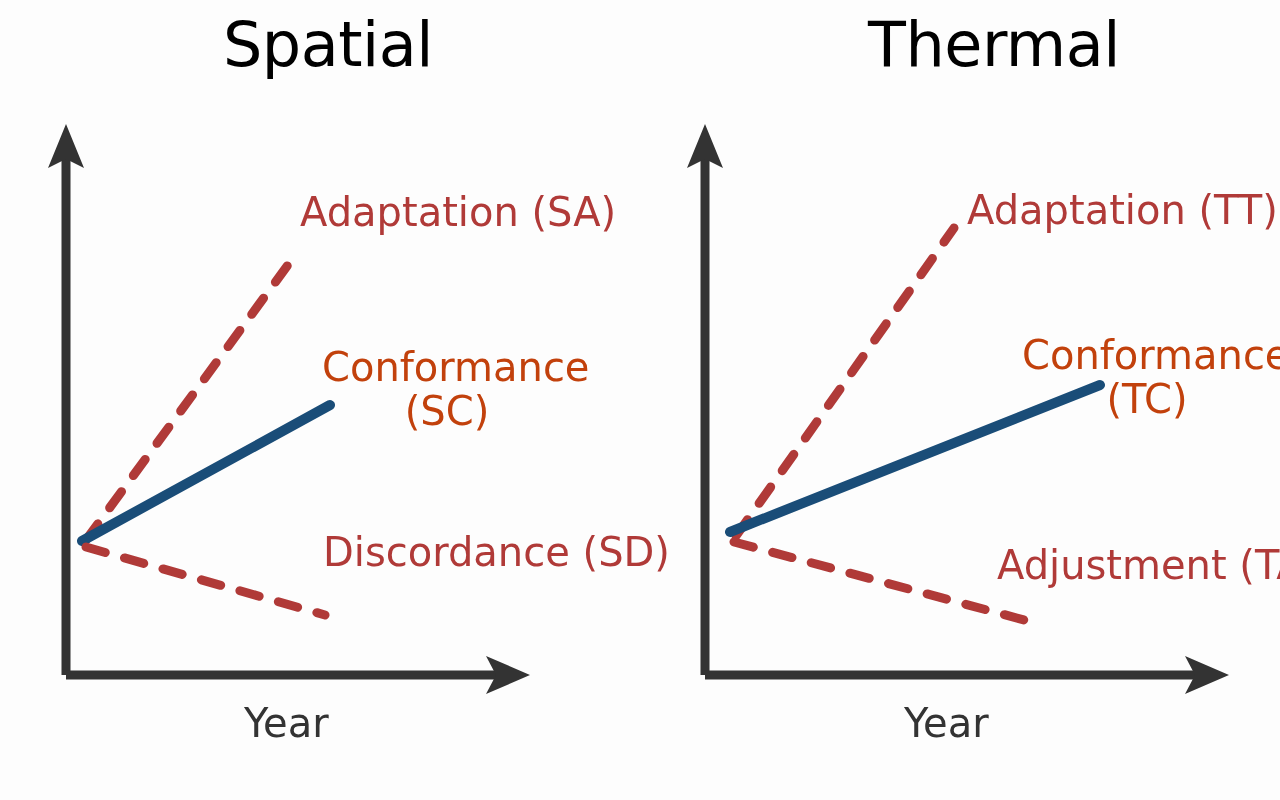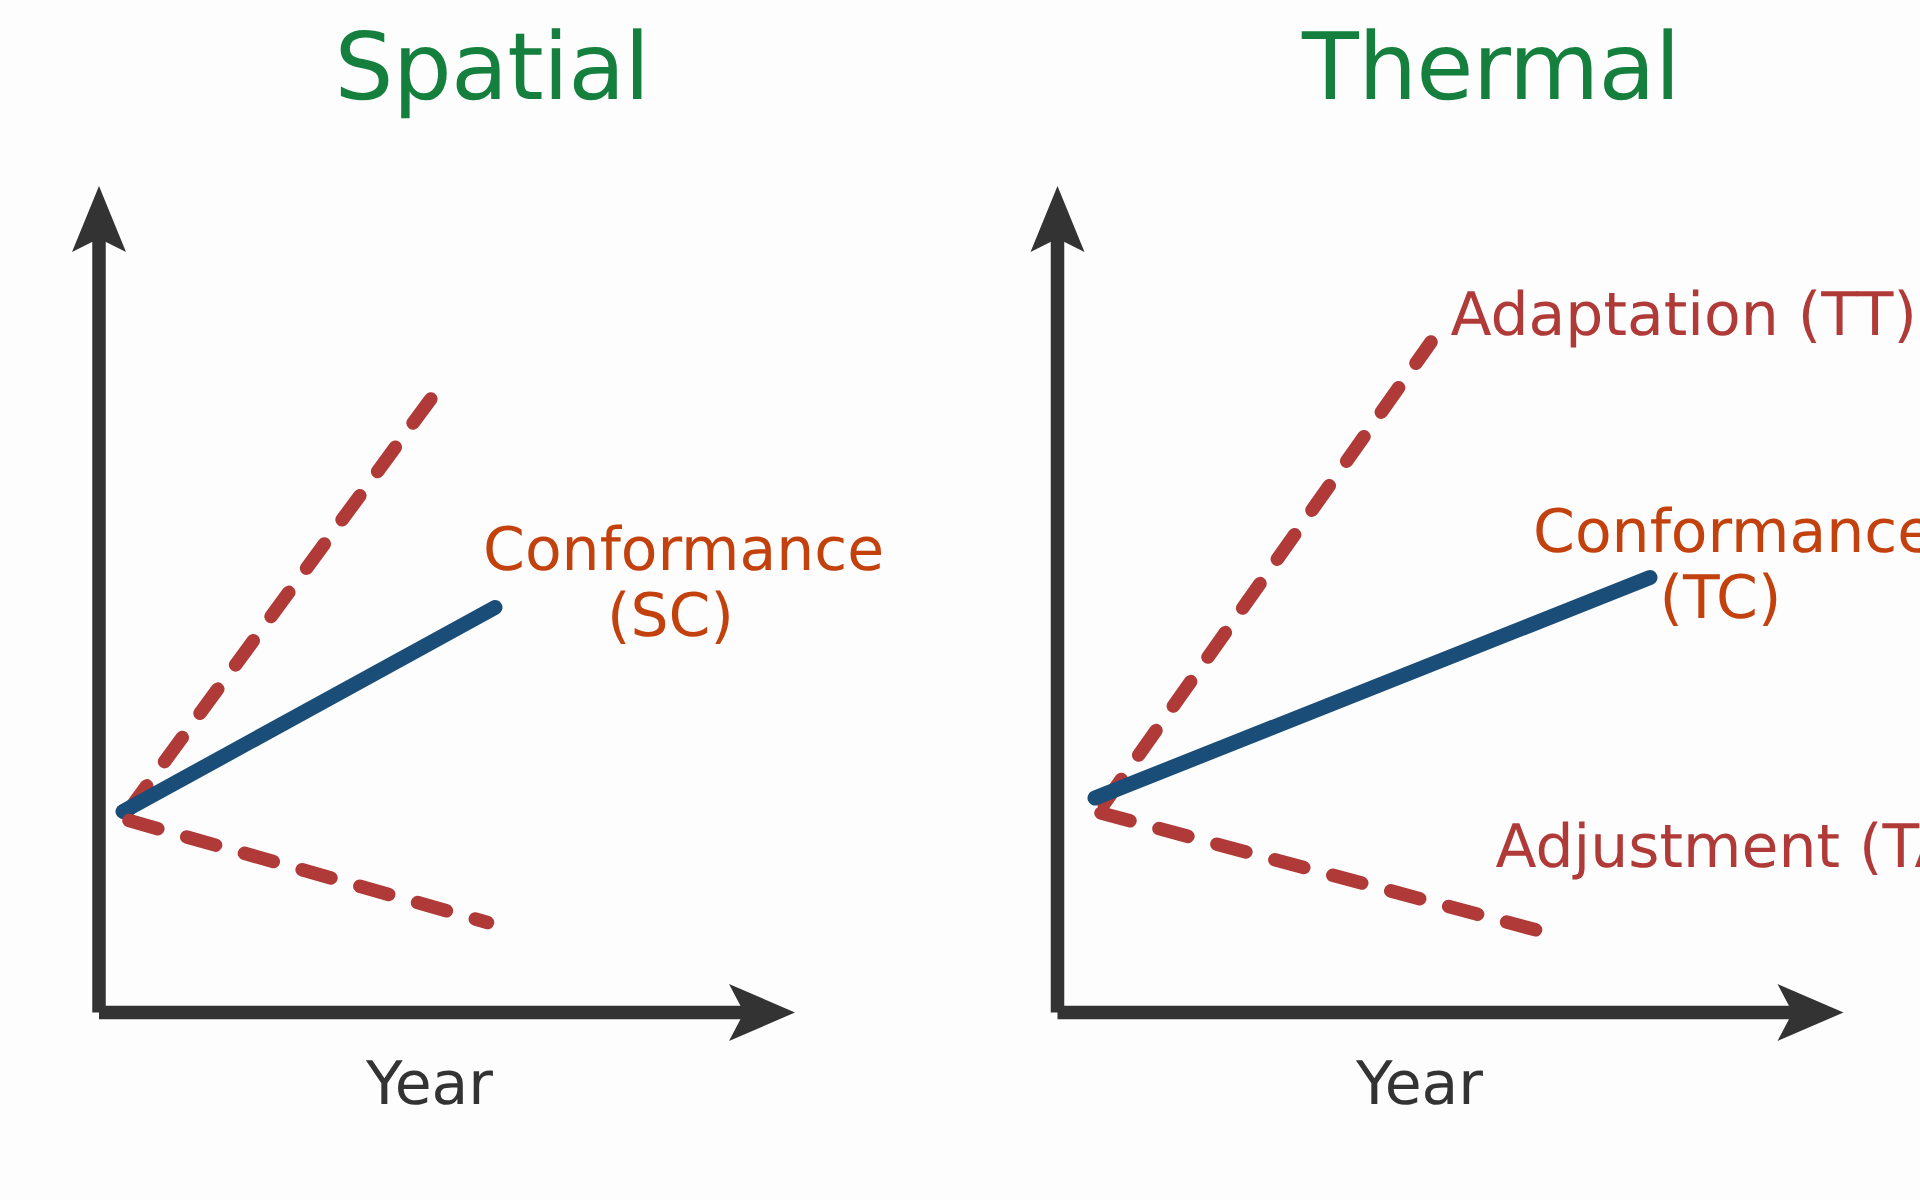--- a/index.html
+++ b/index.html
@@ -29,21 +29,21 @@
   #panel-thermal { left: 664px; }
 
   .panel-title {
     position: absolute;
     top: 14px;
     width: 100%;
     text-align: center;
     font-size: 62px;
     line-height: 1.0;
     font-weight: 400;
-    color: #15803d;
+    color: #000000;
     font-family: "DejaVu Sans", sans-serif;
     letter-spacing: -0.5px;
     white-space: nowrap;
   }
   #panel-spatial .panel-title { left: 8px; }
   #panel-thermal .panel-title { left: 10px; }
 
   .axes-svg {
     position: absolute;
     left: 0;
@@ -94,26 +94,28 @@
         <polygon points="530,675 486,656 496,675 486,694" fill="#333333"></polygon>
       </g>
 
       <path d="M 86 540 L 296 254" fill="none" stroke="#b03a38" stroke-width="9" stroke-linecap="round" stroke-dasharray="20 20"></path>
 
       <path d="M 82 541 L 330 405" fill="none" stroke="#1a4d78" stroke-width="10" stroke-linecap="round"></path>
 
       <path d="M 86 547 L 325 615" fill="none" stroke="#b03a38" stroke-width="9" stroke-linecap="round" stroke-dasharray="20 20"></path>
     </svg>
 
+    <div class="series-label red" style="left:300px; top:190px;">Adaptation (SA)</div>
 
     <div class="series-label blue two-line" style="left:322px; top:345px; width:250px;">
       <span>Conformance</span><br>
       <span>(SC)</span>
     </div>
 
+    <div class="series-label red" style="left:323px; top:530px;">Discordance (SD)</div>
 
     <div class="axis-label" style="left:232px; top:700px;">Year</div>
   </div>
 
   <div class="panel" id="panel-thermal">
 
     <div class="panel-title">Thermal</div>
 
     <svg class="axes-svg" viewBox="0 0 640 800">
 

